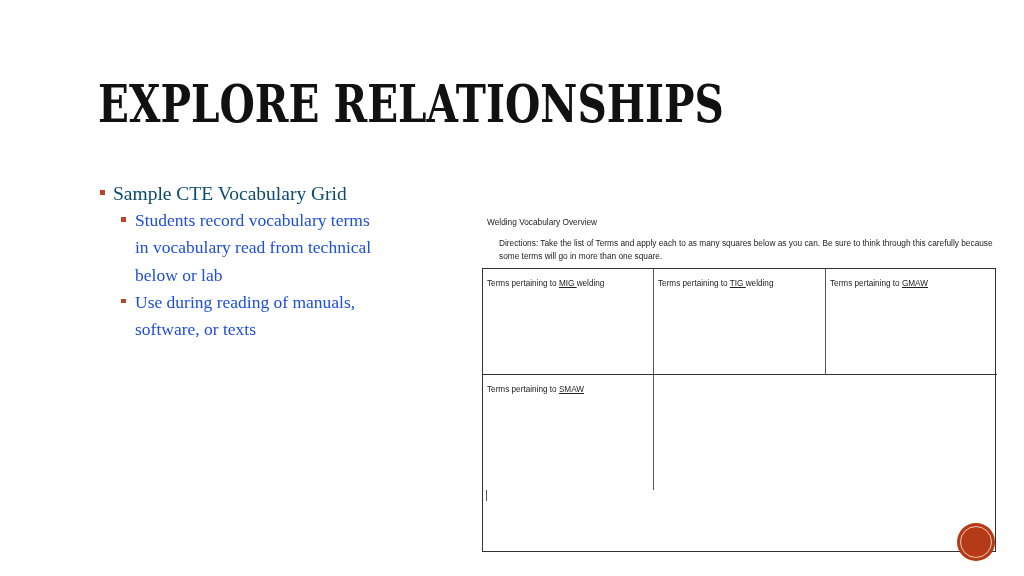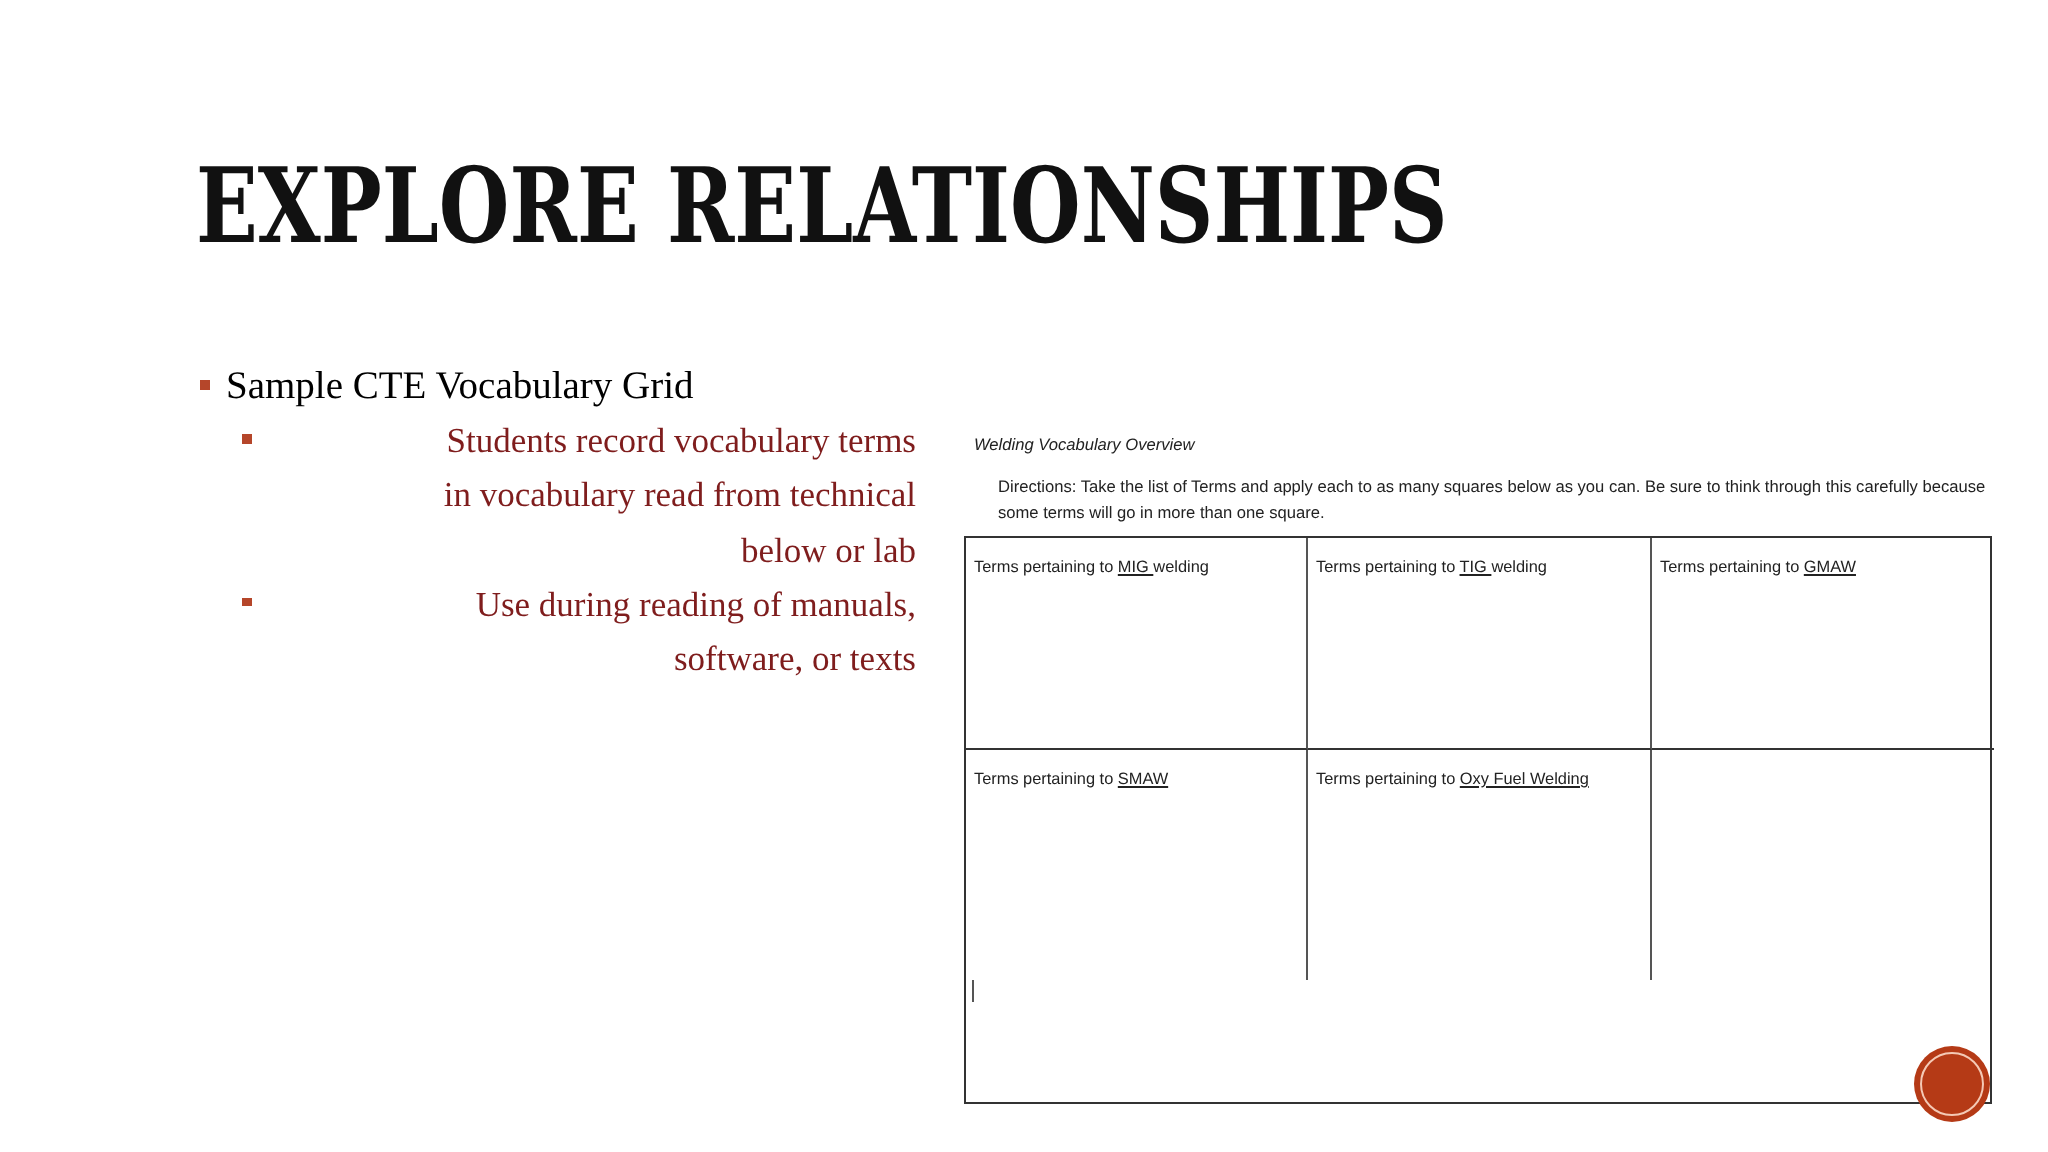--- a/index.html
+++ b/index.html
@@ -17,35 +17,35 @@
       letter-spacing: 0px;
       color: #111111;
       text-transform: uppercase;
       transform: scaleX(0.78);
       transform-origin: left top;
       white-space: nowrap;
     }
     .bullets { position: absolute; left: 98px; top: 180px; width: 360px; }
     .bullet-l1 {
       position: relative; padding-left: 15px;
-      font-size: 19.5px; line-height: 27px; color: #000000;
+      font-size: 19.5px; line-height: 27px; color: #0c4a6e;
     }
     .bullet-l1 .marker, .bullet-l2 .marker {
       position: absolute; left: 2px; top: 10px;
       width: 5px; height: 5px; background: #b5462a;
     }
     .bullet-l2 {
       position: relative; padding-left: 37px;
-      font-size: 17.5px; line-height: 27.3px; color: #7f1d1d; text-align: right;
+      font-size: 17.5px; line-height: 27.3px; color: #1d4ed8;
     }
     .bullet-l2 .marker { left: 23px; top: 10px; width: 4.5px; height: 4.5px; }
 
     .doc { position: absolute; left: 482px; top: 214px; width: 520px;
       font-family: "Liberation Sans", "DejaVu Sans", sans-serif; color: #222; }
-    .doc-title { position: absolute; left: 5px; top: 3px; font-size: 8.3px; white-space: nowrap; font-style: italic; }
+    .doc-title { position: absolute; left: 5px; top: 3px; font-size: 8.3px; white-space: nowrap; }
     .doc-dir { position: absolute; left: 17px; top: 23px; width: 505px; font-size: 8.3px; line-height: 12.5px; }
     .grid {
       position: absolute; left: 482px; top: 268px; width: 514px; height: 284px;
       border: 1px solid #333; box-sizing: border-box;
       display: grid; grid-template-columns: 171px 172px 171px; grid-template-rows: 106px 115px;
       font-family: "Liberation Sans", "DejaVu Sans", sans-serif;
     }
     .cell { border-right: 1px solid #555; border-bottom: 1px solid #333; padding: 10px 4px; font-size: 8.2px; color: #222; box-sizing: border-box; white-space: nowrap; }
     .cell:nth-child(3n) { border-right: none; }
     .cell.row2 { border-bottom: none; }
@@ -87,17 +87,16 @@
 <div class="doc">
   <div class="doc-title">Welding Vocabulary Overview</div>
   <div class="doc-dir">Directions: Take the list of Terms and apply each to as many squares below as you can. Be sure to think through this carefully because some terms will go in more than one square.</div>
 </div>
 
 <div class="grid">
   <div class="cell"><span>Terms pertaining to </span><u>MIG </u><span>welding</span></div>
   <div class="cell"><span>Terms pertaining to </span><u>TIG </u><span>welding</span></div>
   <div class="cell"><span>Terms pertaining to </span><u>GMAW</u><span></span></div>
   <div class="cell row2"><span>Terms pertaining to </span><u>SMAW</u><span></span></div>
-  <div class="cell row2"><span>Terms pertaining to </span><u>Oxy Fuel Welding</u><span></span></div>
 </div>
 <div class="cursor-mark"></div>
 
 <div class="nav-circle"></div>
 
 </body></html>

